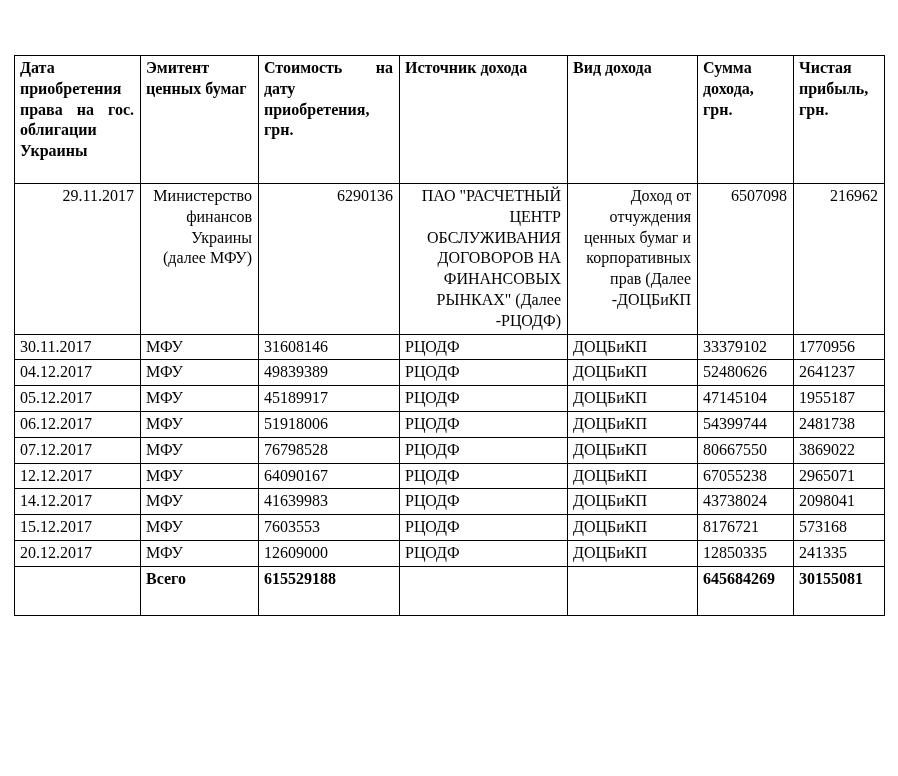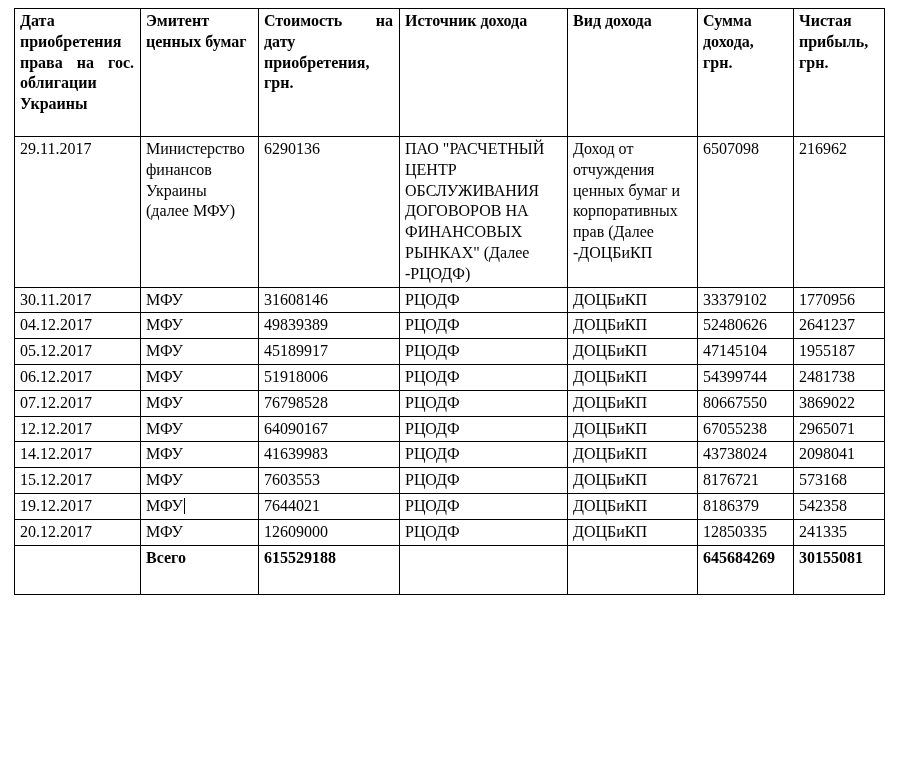--- a/index.html
+++ b/index.html
@@ -12,20 +12,21 @@
     overflow: hidden;
     font-family: "Liberation Serif", "DejaVu Serif", serif;
     color: #000000;
   }
   .doc { padding: 8px 0 0 14px; }
 
   table.bonds-table {
     border-collapse: collapse;
     table-layout: fixed;
     width: 870px;
+    margin-top: 47px;
   }
   col.c0 { width: 126px; }
   col.c1 { width: 118px; }
   col.c2 { width: 141px; }
   col.c3 { width: 168px; }
   col.c4 { width: 130px; }
   col.c5 { width: 96px; }
   col.c6 { width: 91px; }
 
   th, td {
@@ -37,21 +38,21 @@
     text-align: left;
     overflow-wrap: break-word;
     word-wrap: break-word;
   }
   thead th {
     font-weight: bold;
     text-align: justify;
     height: 128px;
   }
   tbody tr.data-row td { height: 25px; }
-  tbody tr.first-row td { height: auto; }
+  tbody tr.first-row td { height: auto; text-align: right; }
   tr.total-row td {
     font-weight: bold;
     height: 49px;
   }
   tr.total-row td.cell-5 {
     word-break: break-all;
   }
   .text-caret {
     display: inline-block;
     width: 1px;
@@ -162,29 +163,20 @@
         <tr class="data-row">
           <td class="cell-0">15.12.2017</td>
           <td class="cell-1">МФУ</td>
           <td class="cell-2">7603553</td>
           <td class="cell-3">РЦОДФ</td>
           <td class="cell-4">ДОЦБиКП</td>
           <td class="cell-5">8176721</td>
           <td class="cell-6">573168</td>
         </tr>
         <tr class="data-row">
-          <td class="cell-0">19.12.2017</td>
-          <td class="cell-1">МФУ<span class="text-caret"></span></td>
-          <td class="cell-2">7644021</td>
-          <td class="cell-3">РЦОДФ</td>
-          <td class="cell-4">ДОЦБиКП</td>
-          <td class="cell-5">8186379</td>
-          <td class="cell-6">542358</td>
-        </tr>
-        <tr class="data-row">
           <td class="cell-0">20.12.2017</td>
           <td class="cell-1">МФУ</td>
           <td class="cell-2">12609000</td>
           <td class="cell-3">РЦОДФ</td>
           <td class="cell-4">ДОЦБиКП</td>
           <td class="cell-5">12850335</td>
           <td class="cell-6">241335</td>
         </tr>
         <tr class="total-row">
           <td class="cell-0"></td>

